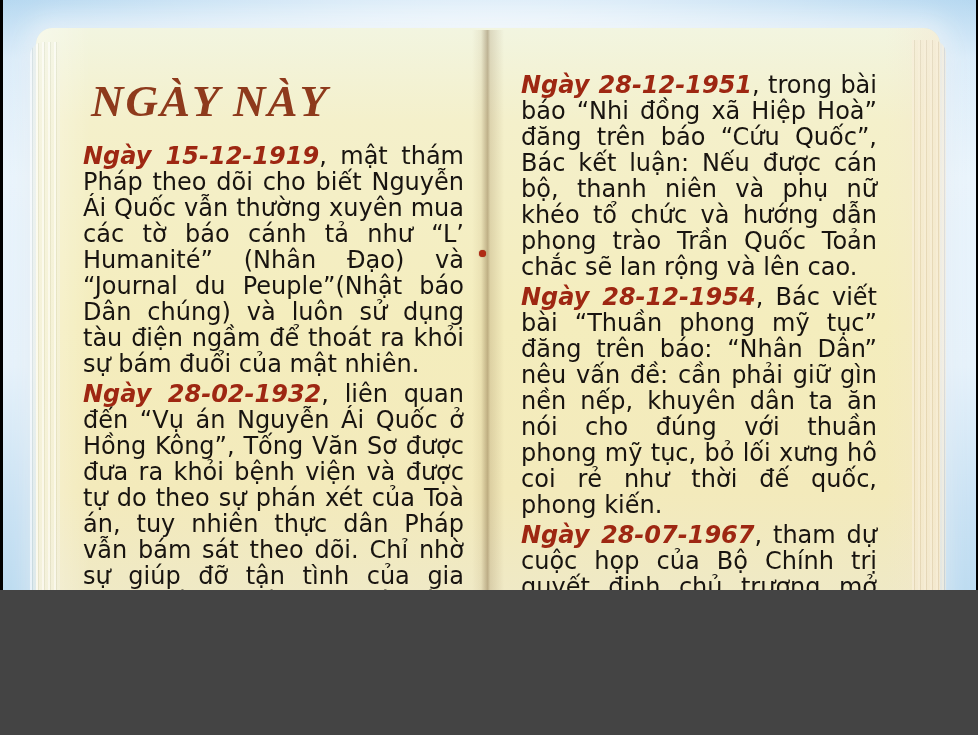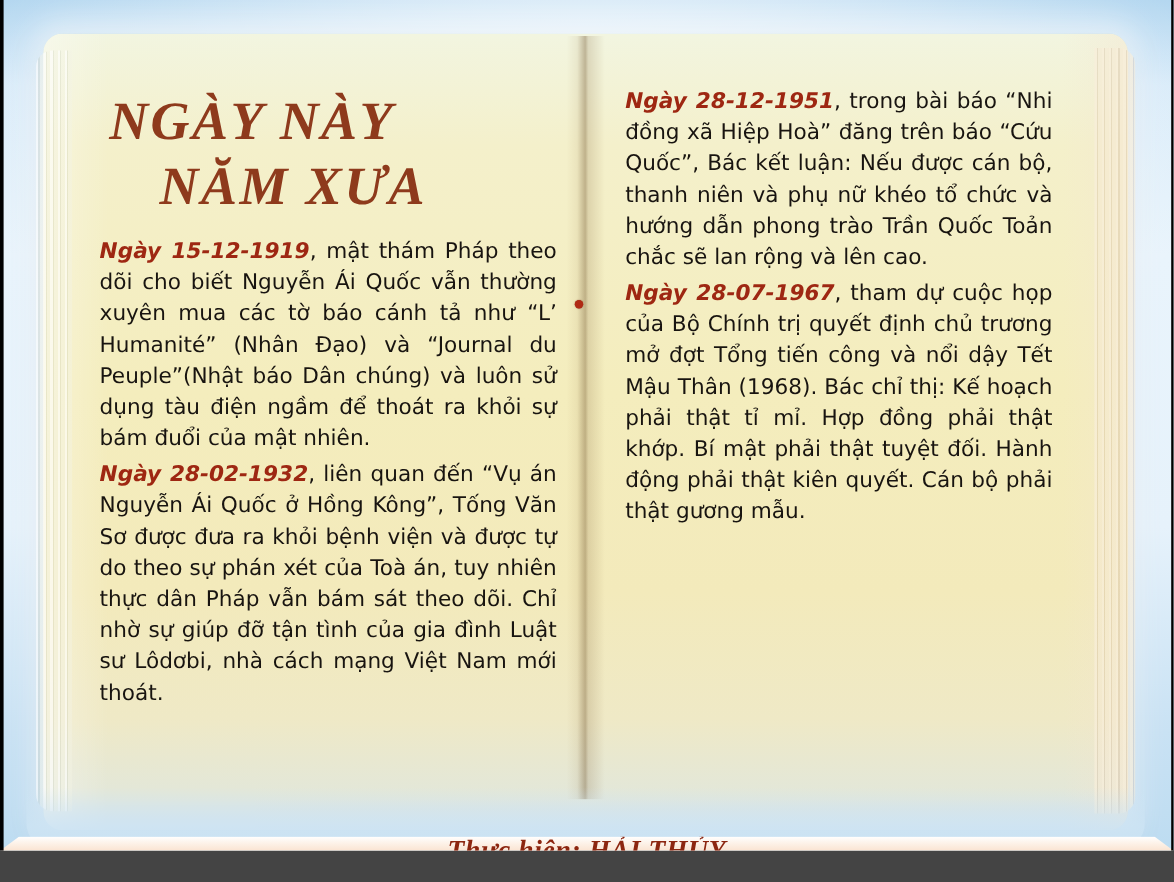--- a/index.html
+++ b/index.html
@@ -1,17 +1,17 @@
 <!DOCTYPE html>
 <html><head>
 <meta charset="utf-8">
 <style>
   html,body{margin:0;padding:0;background:#444;}
   .slide{
-    position:relative;width:978px;height:709px;overflow:hidden;
+    position:relative;width:978px;height:590px;overflow:hidden;
     background:
       radial-gradient(ellipse 900px 420px at 50% 16%, #fbfdff 0%, rgba(251,253,255,0) 60%),
       linear-gradient(180deg,#b4d7f0 0%, #d8ebf9 10%, #e9f4fc 30%, #e6f2fb 62%, #c9e2f4 86%, #bddcf1 100%);
     font-family:"DejaVu Sans","Liberation Sans",sans-serif;
   }
   
   .frame-left{position:absolute;left:0;top:0;width:3px;height:735px;background:#000;z-index:40;}
   .frame-right{position:absolute;right:0;top:0;width:2px;height:735px;background:#000;z-index:40;}
 
   
@@ -53,21 +53,21 @@
     margin:0 0 15px 8px;
     font-family:"Liberation Serif","DejaVu Serif",serif;
     font-style:italic;font-weight:bold;
     font-size:45px;line-height:54px;letter-spacing:2px;
     color:#8e3a1c;
   }
   .page-title .t2{display:block;padding-left:42px;}
 
   .para{
     margin:0 0 4px 0;
-    font-size:18px;line-height:26px;color:#181410;
+    font-size:24px;line-height:26px;color:#181410;
     text-align:justify;
   }
   .date{font-weight:bold;font-style:italic;color:#9e2712;}
 
   
   .footer-band{
     position:absolute;left:0;right:0;top:697px;height:24px;z-index:30;
     background:linear-gradient(180deg,#ffffff 0%, #fdf3ea 22%, #f9ddc7 62%, #f4cfb2 88%, #eec4a6 100%);
     display:flex;align-items:center;justify-content:center;
     clip-path:polygon(16px 0, calc(100% - 16px) 0, 100% 50%, calc(100% - 16px) 100%, 16px 100%, 0 50%);
@@ -93,30 +93,31 @@
   <div class="book">
     <div class="edge-left"></div>
     <div class="edge-right"></div>
     <div class="gutter"></div>
     <div class="book-fade-bottom"></div>
   </div>
 
   <div class="red-dot"></div>
 
   <div class="left-col">
-    <h1 class="page-title"><span>NGÀY NÀY</span><span class="t2">NĂM XƯA</span></h1>
+    <h1 class="page-title"><span>NGÀY NÀY</span></h1>
 
     <p class="para"><span class="date">Ngày 15-12-1919</span><span>, mật thám Pháp theo dõi cho biết Nguyễn Ái Quốc vẫn thường xuyên mua các tờ báo cánh tả như “L’ Humanité” (Nhân Đạo) và “Journal du Peuple”(Nhật báo Dân chúng) và luôn sử dụng tàu điện ngầm để thoát ra khỏi sự bám đuổi của mật nhiên.</span></p>
 
     <p class="para"><span class="date">Ngày 28-02-1932</span><span>, liên quan đến “Vụ án Nguyễn Ái Quốc ở Hồng Kông”, Tống Văn Sơ được đưa ra khỏi bệnh viện và được tự do theo sự phán xét của Toà án, tuy nhiên thực dân Pháp vẫn bám sát theo dõi. Chỉ nhờ sự giúp đỡ tận tình của gia đình Luật sư Lôdơbi, nhà cách mạng Việt Nam mới thoát.</span></p>
   </div>
 
   <div class="right-col">
     <p class="para"><span class="date">Ngày 28-12-1951</span><span>, trong bài báo “Nhi đồng xã Hiệp Hoà” đăng trên báo “Cứu Quốc”, Bác kết luận: Nếu được cán bộ, thanh niên và phụ nữ khéo tổ chức và hướng dẫn phong trào Trần Quốc Toản chắc sẽ lan rộng và lên cao.</span></p>
 
+    <p class="para"><span class="date">Ngày 28-12-1954</span><span>, Bác viết bài “Thuần phong mỹ tục” đăng trên báo: “Nhân Dân” nêu vấn đề: cần phải giữ gìn nền nếp, khuyên dân ta ăn nói cho đúng với thuần phong mỹ tục, bỏ lối xưng hô coi rẻ như thời đế quốc, phong kiến.</span></p>
 
     <p class="para"><span class="date">Ngày 28-07-1967</span><span>, tham dự cuộc họp của Bộ Chính trị quyết định chủ trương mở đợt Tổng tiến công và nổi dậy Tết Mậu Thân (1968). Bác chỉ thị: Kế hoạch phải thật tỉ mỉ. Hợp đồng phải thật khớp. Bí mật phải thật tuyệt đối. Hành động phải thật kiên quyết. Cán bộ phải thật gương mẫu.</span></p>
 
   </div>
 
   <div class="footer-band">
     <span class="footer-text">Thực hiện: HẢI THỦY</span>
   </div>
   <div class="bottom-strip"></div>
 

